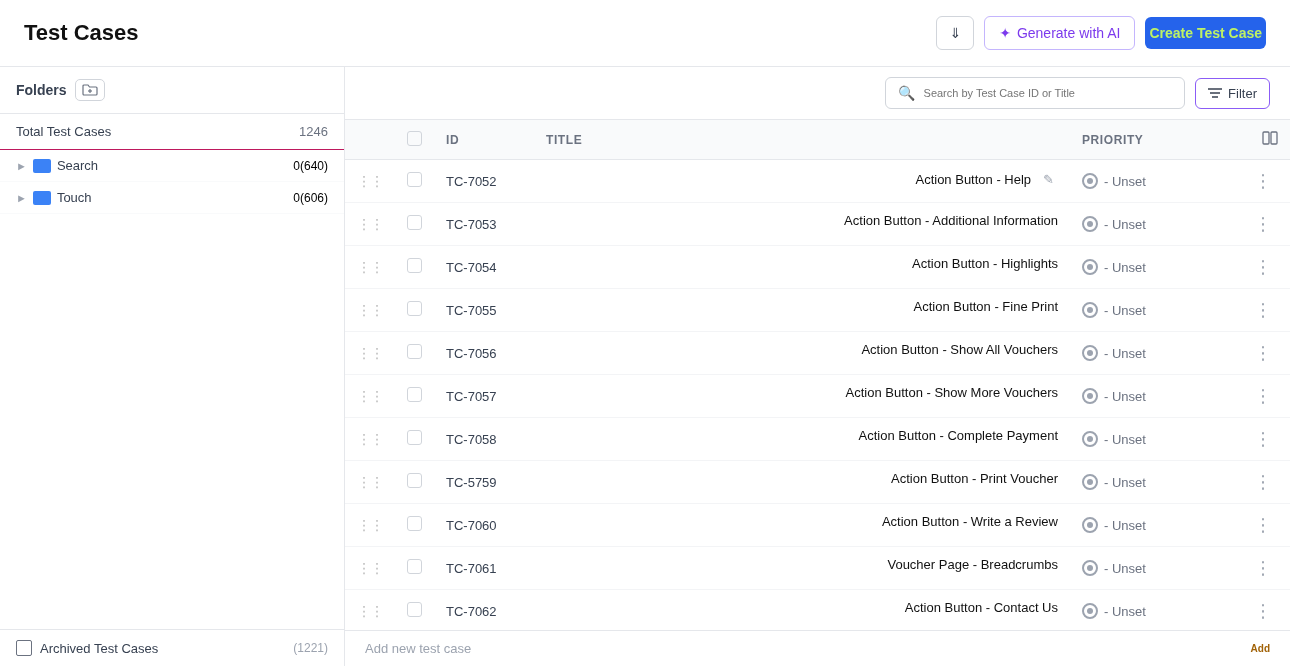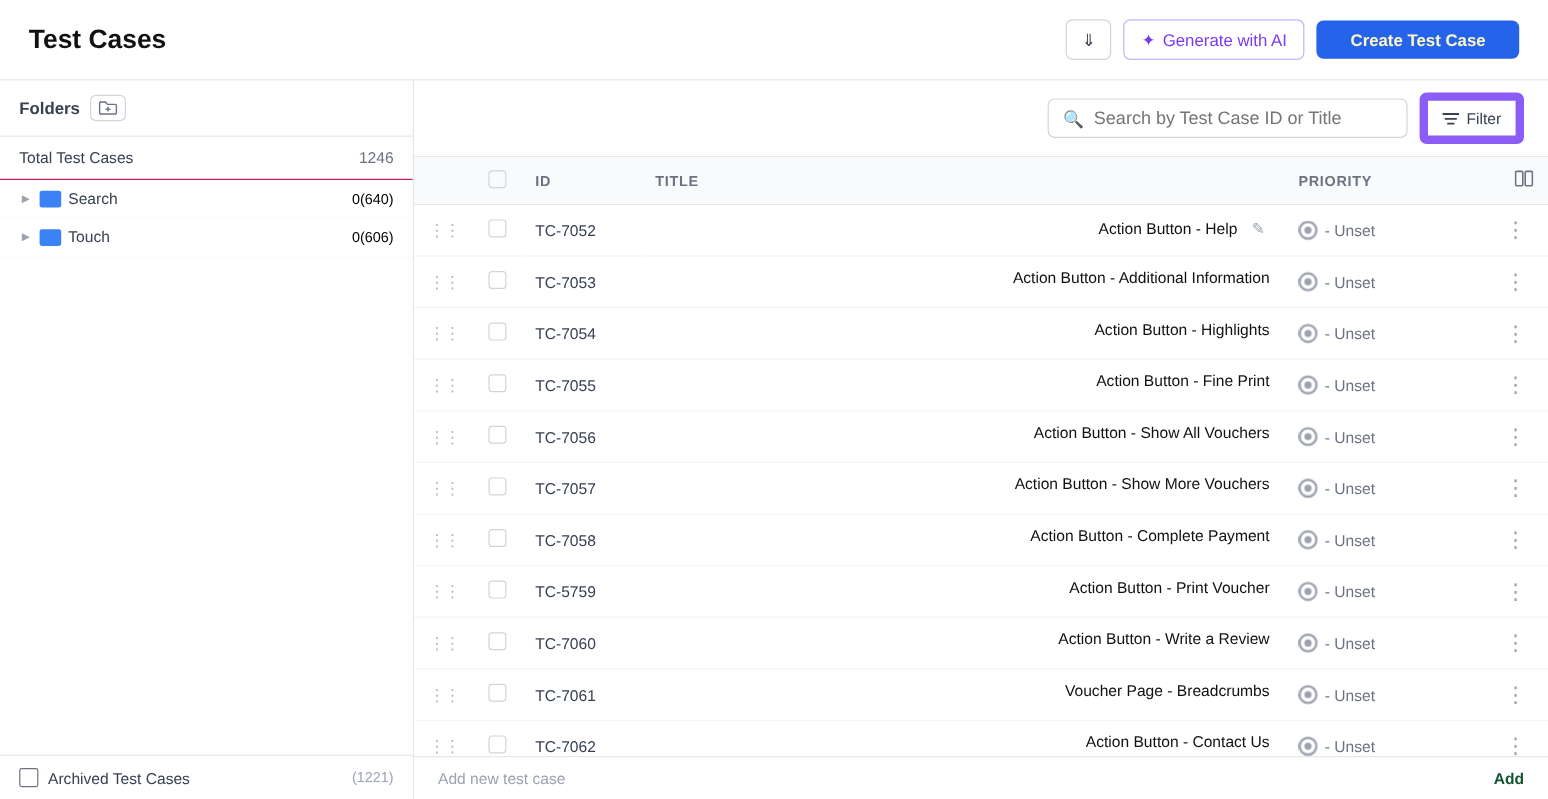--- a/index.html
+++ b/index.html
@@ -6,21 +6,21 @@
     body { font-family: -apple-system, BlinkMacSystemFont, 'Segoe UI', sans-serif; background: #fff; color: #1a1a1a; font-size: 14px; height: 666px; overflow: hidden; }
 
     .app-container { display: flex; flex-direction: column; height: 666px; }
 
     
     .header { display: flex; align-items: center; justify-content: space-between; padding: 16px 24px; border-bottom: 1px solid #e5e7eb; }
     .header-title { font-size: 22px; font-weight: 700; color: #111; }
     .header-actions { display: flex; gap: 10px; align-items: center; }
     .btn-export { background: #fff; border: 1px solid #d1d5db; border-radius: 6px; padding: 8px 12px; cursor: pointer; color: #374151; display: flex; align-items: center; gap: 6px; font-size: 14px; }
     .btn-ai { background: #fff; border: 1px solid #c4b5fd; border-radius: 6px; padding: 8px 14px; cursor: pointer; color: #7c3aed; display: flex; align-items: center; gap: 6px; font-size: 14px; font-weight: 500; }
-    .btn-create { background: #2563eb; border: none; border-radius: 6px; padding: 8px 28px; cursor: pointer; color: #fef9c3; font-size: 14px; font-weight: 600; }
+    .btn-create { background: #2563eb; border: none; border-radius: 6px; padding: 8px 4px; cursor: pointer; color: #bef264; font-size: 14px; font-weight: 600; }
 
     
     .main-content { display: flex; flex: 1; overflow: hidden; }
 
     
     .sidebar { width: 345px; border-right: 1px solid #e5e7eb; display: flex; flex-direction: column; overflow: hidden; }
     .folders-header { display: flex; align-items: center; gap: 8px; padding: 12px 16px; border-bottom: 1px solid #e5e7eb; }
     .folders-label { font-size: 14px; font-weight: 600; color: #374151; }
     .folder-add-btn { background: none; border: 1px solid #d1d5db; border-radius: 5px; padding: 4px 6px; cursor: pointer; color: #6b7280; font-size: 13px; display: flex; align-items: center; }
 
@@ -38,23 +38,23 @@
 
     .sidebar-footer { padding: 10px 16px; border-top: 1px solid #e5e7eb; display: flex; align-items: center; gap: 8px; }
     .archive-icon { width: 16px; height: 16px; border: 1.5px solid #6b7280; border-radius: 2px; display: inline-block; }
     .archive-label { font-size: 13px; color: #374151; flex: 1; }
     .archive-count { font-size: 12px; color: #9ca3af; }
 
     
     .table-area { flex: 1; display: flex; flex-direction: column; overflow: hidden; }
     .table-toolbar { display: flex; align-items: center; justify-content: space-between; padding: 10px 20px; border-bottom: 1px solid #e5e7eb; }
     .search-box { display: flex; align-items: center; gap: 8px; border: 1px solid #d1d5db; border-radius: 6px; padding: 7px 12px; width: 300px; }
-    .search-box input { border: none; outline: none; font-size: 15px; color: #6b7280; width: 100%; background: transparent; }
+    .search-box input { border: none; outline: none; font-size: 11px; color: #6b7280; width: 100%; background: transparent; }
     .search-icon { color: #9ca3af; font-size: 14px; }
-    .filter-btn { display: flex; align-items: center; gap: 6px; border: 7px solid #8b5cf6; border-radius: 6px; padding: 7px 12px; cursor: pointer; background: #fff; font-size: 13px; color: #374151; }
+    .filter-btn { display: flex; align-items: center; gap: 6px; border: 1px solid #8b5cf6; border-radius: 6px; padding: 7px 12px; cursor: pointer; background: #fff; font-size: 13px; color: #374151; }
 
     .table-wrapper { flex: 1; overflow-y: auto; overflow-x: hidden; }
     table { width: 100%; border-collapse: collapse; }
     thead th { position: sticky; top: 0; background: #f9fafb; border-bottom: 1px solid #e5e7eb; padding: 10px 12px; text-align: left; font-size: 12px; font-weight: 600; color: #6b7280; letter-spacing: 0.05em; text-transform: uppercase; }
     th.col-drag { width: 30px; }
     th.col-check { width: 32px; }
     th.col-id { width: 100px; }
     th.col-title { }
     th.col-priority { width: 160px; }
     th.col-actions { width: 60px; text-align: right; }
@@ -69,21 +69,21 @@
 
     .checkbox { width: 15px; height: 15px; border: 1.5px solid #d1d5db; border-radius: 3px; display: inline-block; cursor: pointer; }
     .priority-circle { width: 16px; height: 16px; border-radius: 50%; border: 2px solid #9ca3af; display: inline-block; position: relative; }
     .priority-circle::after { content: ''; width: 6px; height: 6px; background: #9ca3af; border-radius: 50%; position: absolute; top: 3px; left: 3px; }
     .dots-btn { background: none; border: none; cursor: pointer; color: #9ca3af; font-size: 18px; padding: 2px 6px; line-height: 1; }
     .edit-btn { background: none; border: none; cursor: pointer; color: #9ca3af; font-size: 13px; padding: 2px 4px; }
 
     
     .add-bar { display: flex; justify-content: space-between; padding: 10px 20px; border-top: 1px solid #e5e7eb; background: #fff; }
     .add-placeholder { color: #9ca3af; font-size: 13px; flex: 1; }
-    .add-btn { background: none; border: none; color: #14532d; font-size: 13px; font-weight: 600; cursor: pointer; }
+    .add-btn { background: none; border: none; color: #a16207; font-size: 10px; font-weight: 600; cursor: pointer; }
 
     .drag-dots { letter-spacing: -1px; color: #bbb; font-size: 14px; }
   </style>
 </head>
 <body>
 
 <div class="app-container">
 
   <div class="header">
     <h1 class="header-title">Test Cases</h1>

